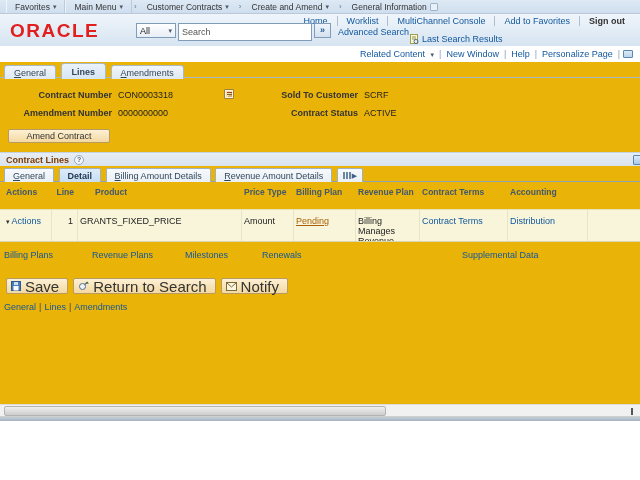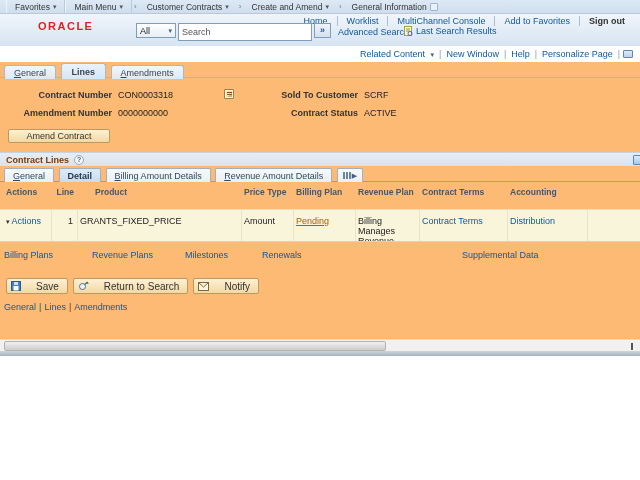--- a/index.html
+++ b/index.html
@@ -1,19 +1,19 @@
 <!DOCTYPE html>
 <html><head>
 <meta charset="utf-8">
 <style>
   * { margin:0; padding:0; box-sizing:border-box; }
   html,body { background:#fff; }
   .screen {
-    position:relative; width:640px; height:356px; overflow:hidden;
-    background:#fdba74; font-family:"Liberation Sans", sans-serif; font-size:9px; color:#222;
+    position:relative; width:640px; height:421px; overflow:hidden;
+    background:#eab308; font-family:"Liberation Sans", sans-serif; font-size:9px; color:#222;
   }
   a, .link { color:#10579d; text-decoration:none; cursor:pointer; }
 
   
   .crumb-bar {
     height:14px; background:linear-gradient(#dde9f4,#cfdeee);
     border-bottom:1px solid #b9c9da; display:flex; align-items:center;
     padding-left:6px; color:#333; font-size:8.5px;
   }
   .crumb-item { display:flex; align-items:center; padding:0 8px; height:100%; }
@@ -24,38 +24,38 @@
     width:8px; height:8px; margin-left:3px; background:#e9f1f8;
     border:1px solid #9fb4c8; border-radius:1px;
   }
 
   
   .masthead { position:relative; height:32px; background:linear-gradient(#f0f5fb,#d6e4f1); }
   .top-links { position:absolute; top:2px; right:6px; display:flex; align-items:center; }
   .top-links .tl { padding:0 9px; border-left:1px solid #aebecd; }
   .top-links .tl:first-child { border-left:none; }
   .signout { color:#333; font-weight:bold; }
-  .logo { position:absolute; left:10px; top:6px; color:#e21f1f; font-size:11px; font-weight:bold; letter-spacing:1.5px;margin-left:28px; }
+  .logo { position:absolute; left:10px; top:6px; color:#e21f1f; font-size:19px; font-weight:bold; letter-spacing:1.5px; }
   .scope-box {
     position:absolute; left:136px; top:9px; width:40px; height:15px;
     border:1px solid #7f9db9; background:linear-gradient(#fff,#e7eef6);
     display:flex; align-items:center; justify-content:space-between; padding:0 3px; cursor:pointer;
   }
   .search-input {
     position:absolute; left:178px; top:9px; width:134px; height:15px;
     border:1px solid #7f9db9; font-family:"Liberation Sans", sans-serif; font-size:9px; padding:8px 3px; color:#222;
   }
   .search-input::placeholder { color:#555; opacity:1; }
   .go-btn {
     position:absolute; left:314px; top:9px; width:17px; height:15px;
     border:1px solid #7f9db9; background:linear-gradient(#eff4fa,#d4e1ee);
     color:#1a5a9a; font-weight:bold; font-size:9px; text-align:center; line-height:13px; cursor:pointer;
   }
   .adv-link { position:absolute; left:338px; top:13px; }
-  .lsr { position:absolute; left:404px; top:12px; display:flex; align-items:center; gap:3px; }
+  .lsr { position:absolute; left:404px; top:20px; display:flex; align-items:center; gap:3px;padding-left:6px; }
 
   
   .actions-row { height:16px; background:#fff; display:flex; justify-content:flex-end; align-items:center; padding-right:4px; }
   .actions-row .pa { padding:0 5px; }
   .pa-sep { color:#8aa0b5; }
   .layout-icon { width:10px; height:8px; border:1px solid #5b87b0; background:linear-gradient(#dcebf8,#b9d4ec); margin:0 3px; border-radius:1px; }
 
   
   .tabs-row { padding:1px 0 0 4px; border-bottom:1px solid #a9b8c8; height:16px; }
   .ftab {
@@ -145,22 +145,22 @@
 
   
   .line-links { position:relative; height:12px; margin-top:8px; }
   .line-links a { position:absolute; top:0; }
 
   
   .toolbar { margin:16px 0 0 6px; display:flex; gap:5px; }
   .tb-btn {
     height:16px; border:1px solid #b99b62; border-radius:2px;
     background:linear-gradient(#fdf0d4,#f3d9a2); color:#333;
-    display:inline-flex; align-items:center; gap:15px; padding:0 8px 0 4px;
-    font-family:"Liberation Sans", sans-serif; font-size:10px; cursor:pointer;
+    display:inline-flex; align-items:center; gap:4px; padding:0 8px 0 4px;
+    font-family:"Liberation Sans", sans-serif; font-size:15px; cursor:pointer;
   }
   .footer-links { margin:8px 0 0 4px; }
   .fsep { color:#445; padding:0 3px; }
 
   
   .hscroll {
     position:absolute; left:0; right:0; bottom:4px; height:13px;
     background:#f1f1f1; border-top:1px solid #dcdcdc; border-bottom:1px solid #cfcfcf;
   }
   .hthumb {

